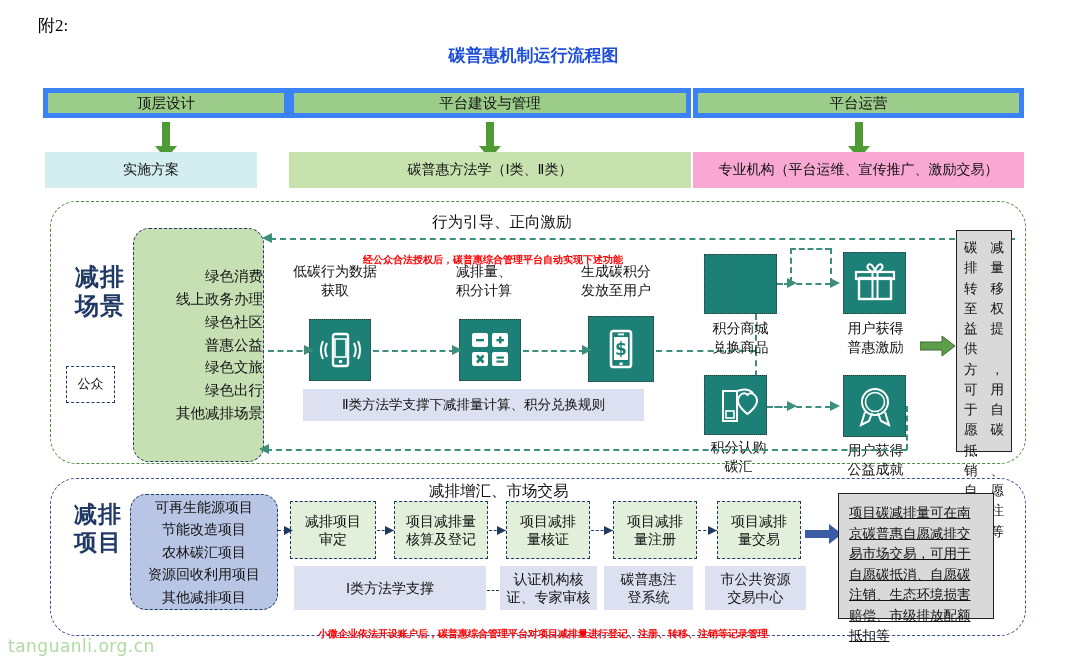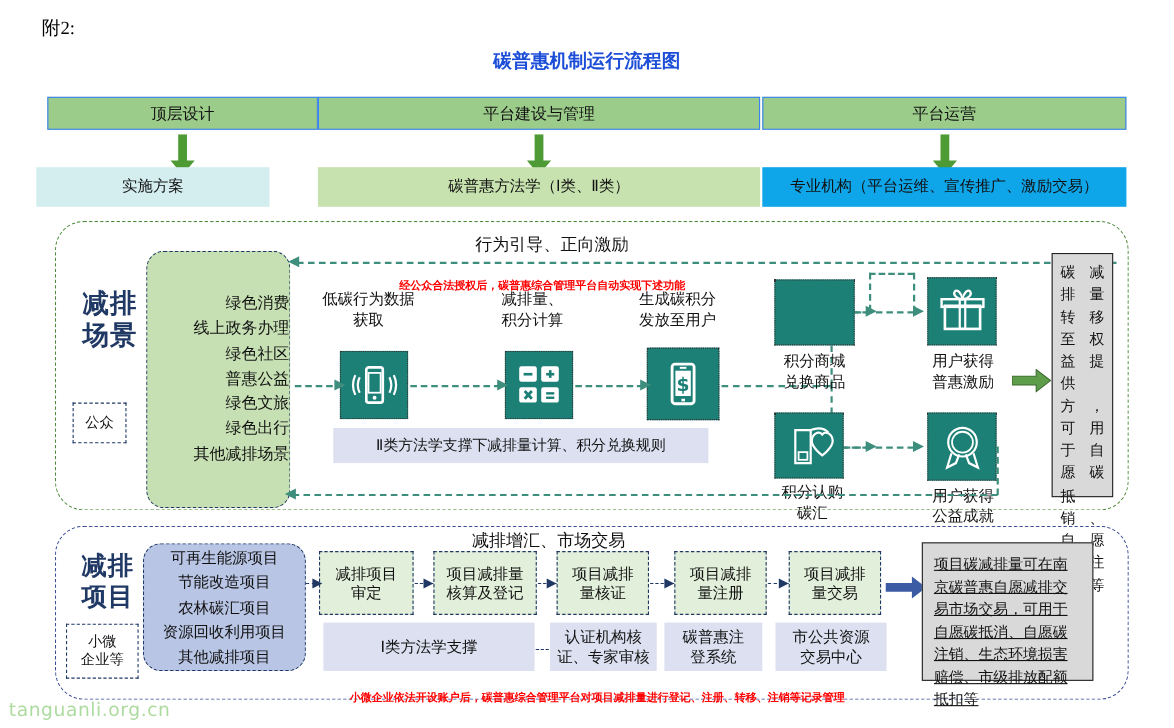--- a/index.html
+++ b/index.html
@@ -33,35 +33,35 @@
     font-size: 17px;
     font-weight: bold;
     font-family: "Liberation Serif", "DejaVu Serif", serif;
     color: #1d4ed8;
   }
 
   
   .hdr {
     height: 30px;
     background: #9CCC8A;
-    border: 1px solid #3b82f6;
+    border: 5px solid #3b82f6;
     display: flex; align-items: center; justify-content: center;
     font-size: 14.5px;
     color: #111;
   }
   .sub {
     height: 36px;
     display: flex; align-items: center; justify-content: center;
     font-size: 14px;
     color: #111;
     border: none;
   }
   .sub-a { background: #D4EEF0; }
   .sub-b { background: #C7E2AE; }
-  .sub-c { background: #0ea5e9; }
+  .sub-c { background: #f9a8d4; }
 
   .green-arrow {
     width: 26px; height: 38px;
   }
 
   
   .outer {
     border: 1.6px dashed #4E8B3C;
     border-radius: 26px;
     background: transparent;
@@ -223,21 +223,21 @@
   <svg class="abs green-arrow" style="left:153px; top:122px;" viewBox="0 0 26 38">
     <polygon points="9,0 17,0 17,24 24,24 13,37 2,24 9,24" fill="#4E9B35"></polygon>
   </svg>
   <svg class="abs green-arrow" style="left:477px; top:122px;" viewBox="0 0 26 38">
     <polygon points="9,0 17,0 17,24 24,24 13,37 2,24 9,24" fill="#4E9B35"></polygon>
   </svg>
   <svg class="abs green-arrow" style="left:846px; top:122px;" viewBox="0 0 26 38">
     <polygon points="9,0 17,0 17,24 24,24 13,37 2,24 9,24" fill="#4E9B35"></polygon>
   </svg>
 
-  <div class="abs sub sub-a" style="left:33px; top:152px; width:212px;">实施方案</div>
+  <div class="abs sub sub-a" style="left:45px; top:152px; width:212px;">实施方案</div>
   <div class="abs sub sub-b" style="left:289px; top:152px; width:402px;">碳普惠方法学（Ⅰ类、Ⅱ类）</div>
   <div class="abs sub sub-c" style="left:693px; top:152px; width:331px;">专业机构（平台运维、宣传推广、激励交易）</div>
 
   <div class="abs outer" style="left:50px; top:201px; width:976px; height:263px;"></div>
 
   <div class="abs side-label" style="left:55px; top:262px; width:90px;">
     <div>减排</div>
     <div>场景</div>
   </div>
   <div class="abs side-tag" style="left:66px; top:366px; width:49px; height:37px;">公众</div>
@@ -407,24 +407,20 @@
   </svg>
 
   <div class="abs grey-panel" id="transfer-note" style="left:956px; top:230px; width:56px; height:222px;">碳减排量转移至权益提供方，可用于自愿碳抵销、自愿碳注销等</div>
 
   <div class="abs outer-blue" style="left:50px; top:478px; width:976px; height:158px;"></div>
 
   <div class="abs side-label" style="left:55px; top:500px; width:86px; font-size:23px;">
     <div>减排</div>
     <div>项目</div>
   </div>
-  <div class="abs side-tag" style="left:60px; top:567px; width:66px; height:50px; flex-direction:column;">
-    <div>小微</div>
-    <div>企业等</div>
-  </div>
 
   <div class="abs" id="project-list" style="left:130px; top:494px; width:148px; height:116px;">
     <div>可再生能源项目</div>
     <div>节能改造项目</div>
     <div>农林碳汇项目</div>
     <div>资源回收利用项目</div>
     <div>其他减排项目</div>
   </div>
 
   <div class="abs section-title nowrap" style="left:429px; top:481px;">减排增汇、市场交易</div>

